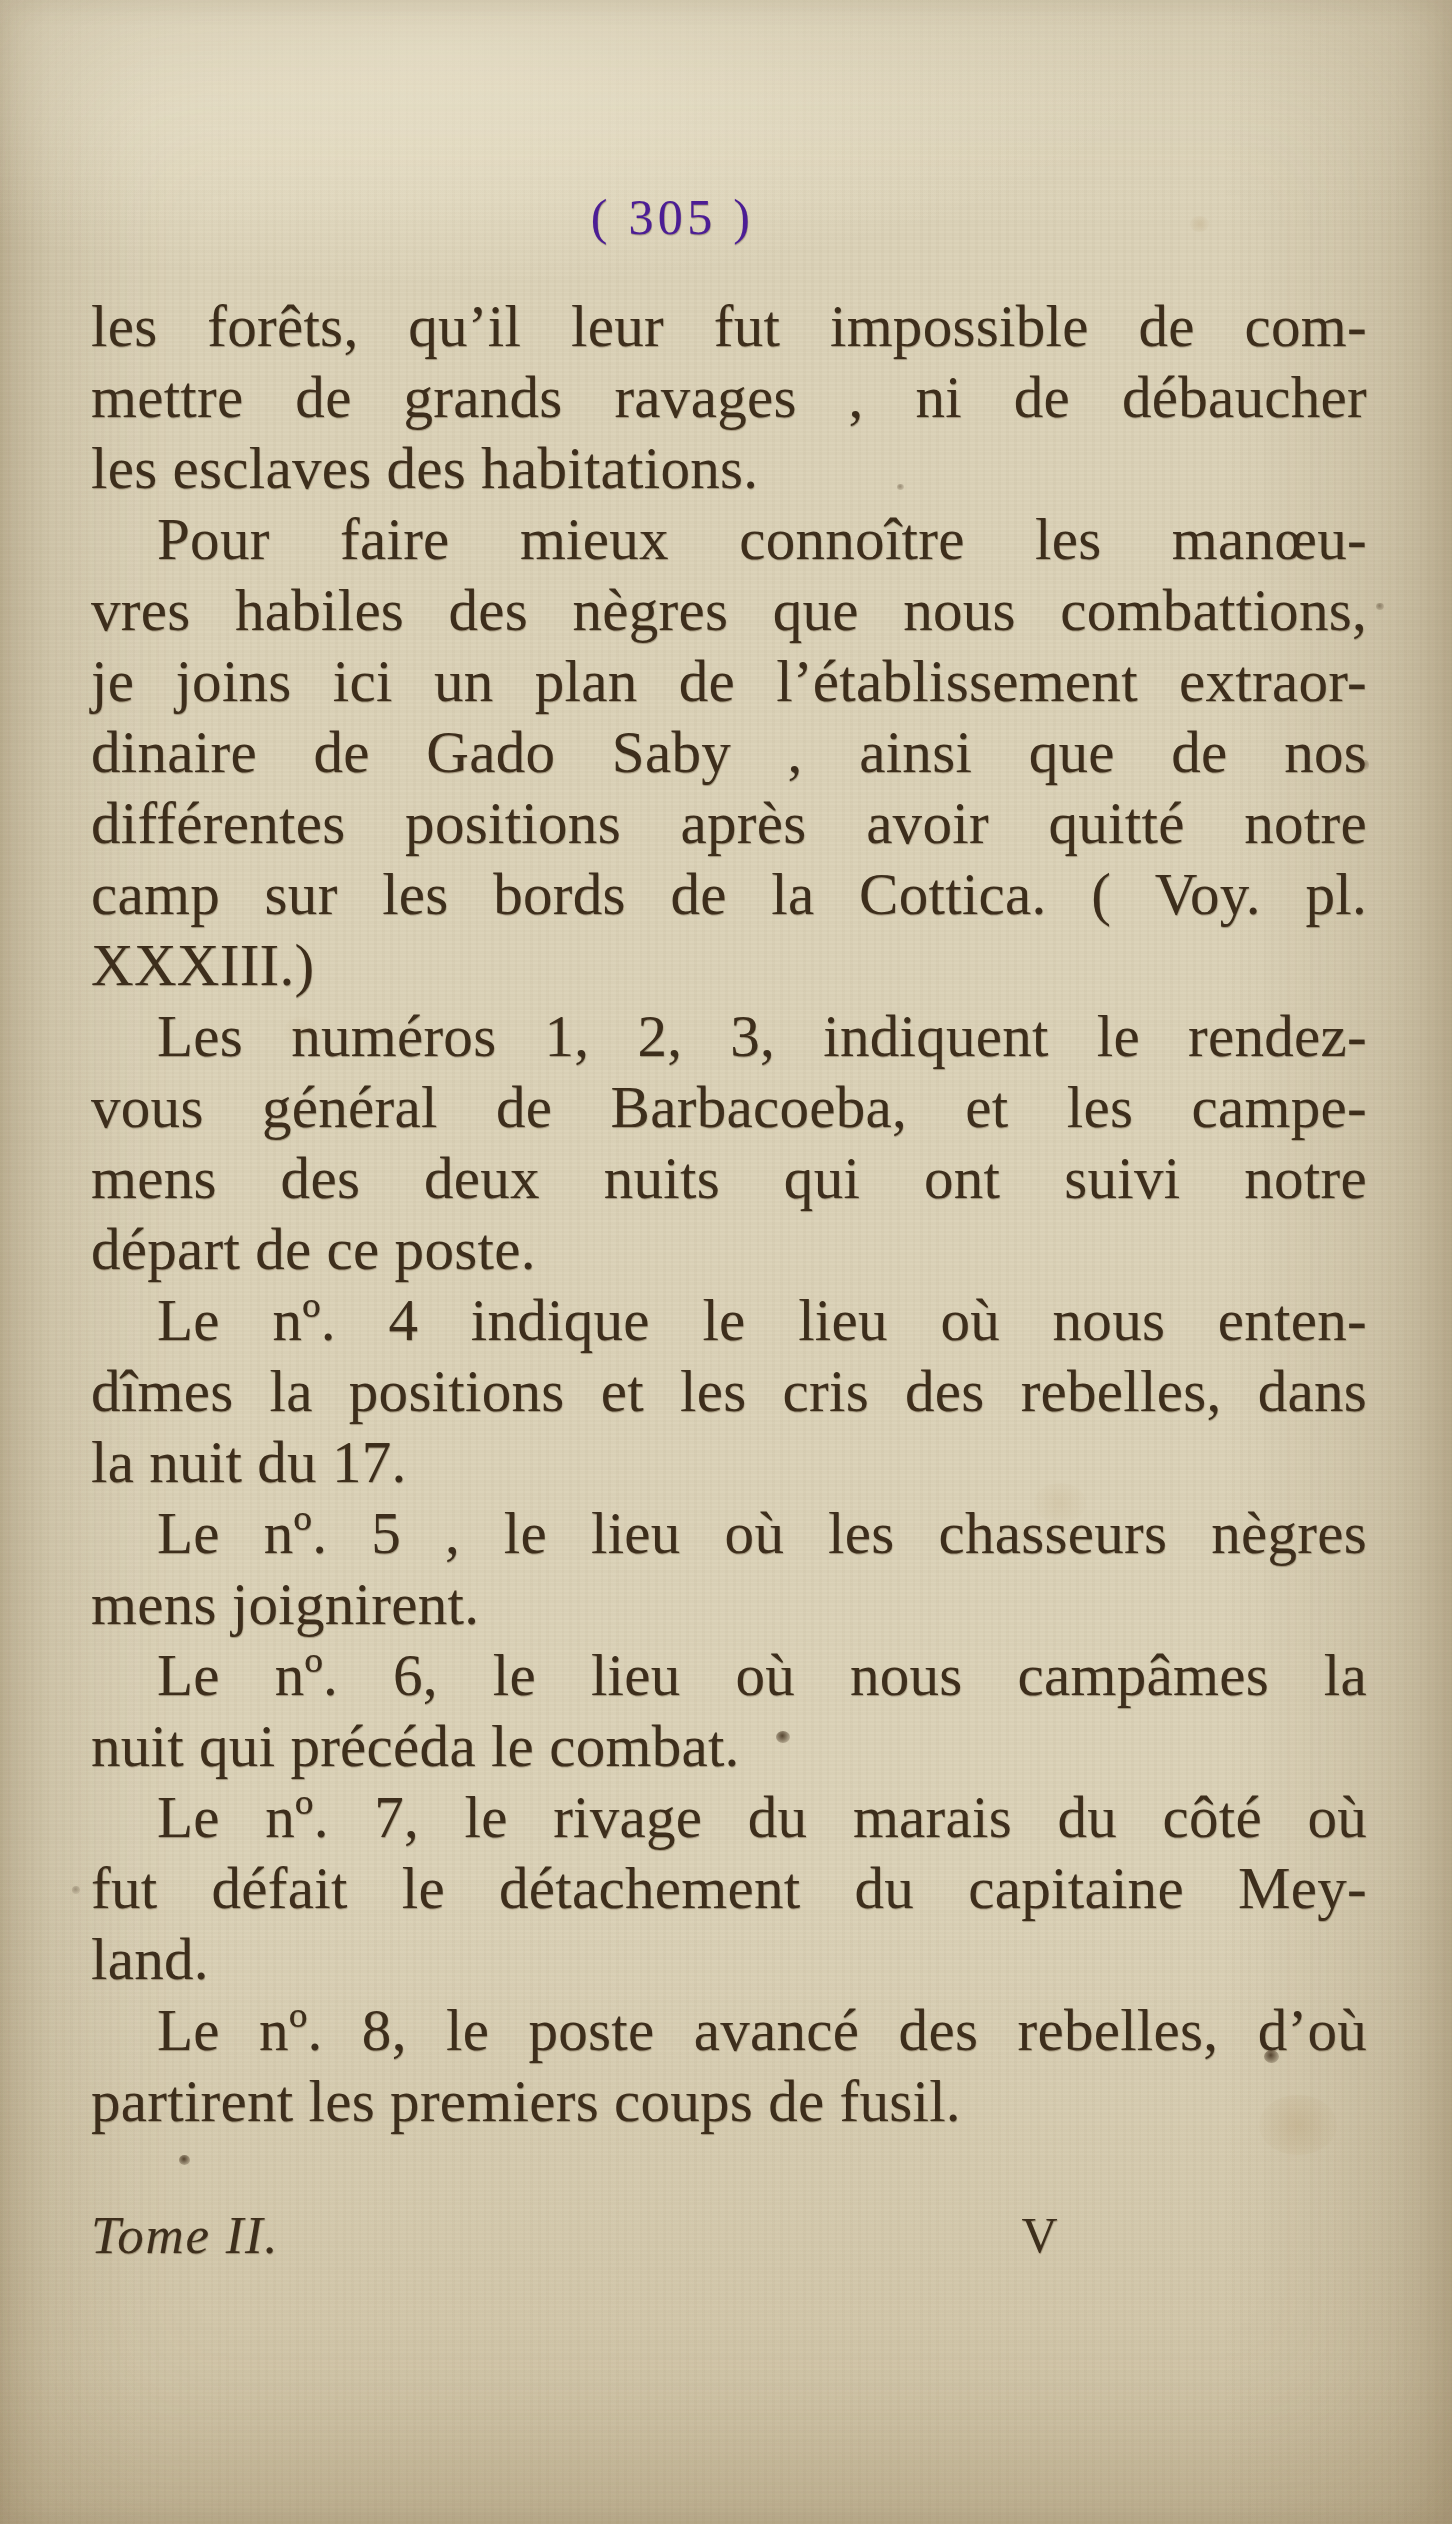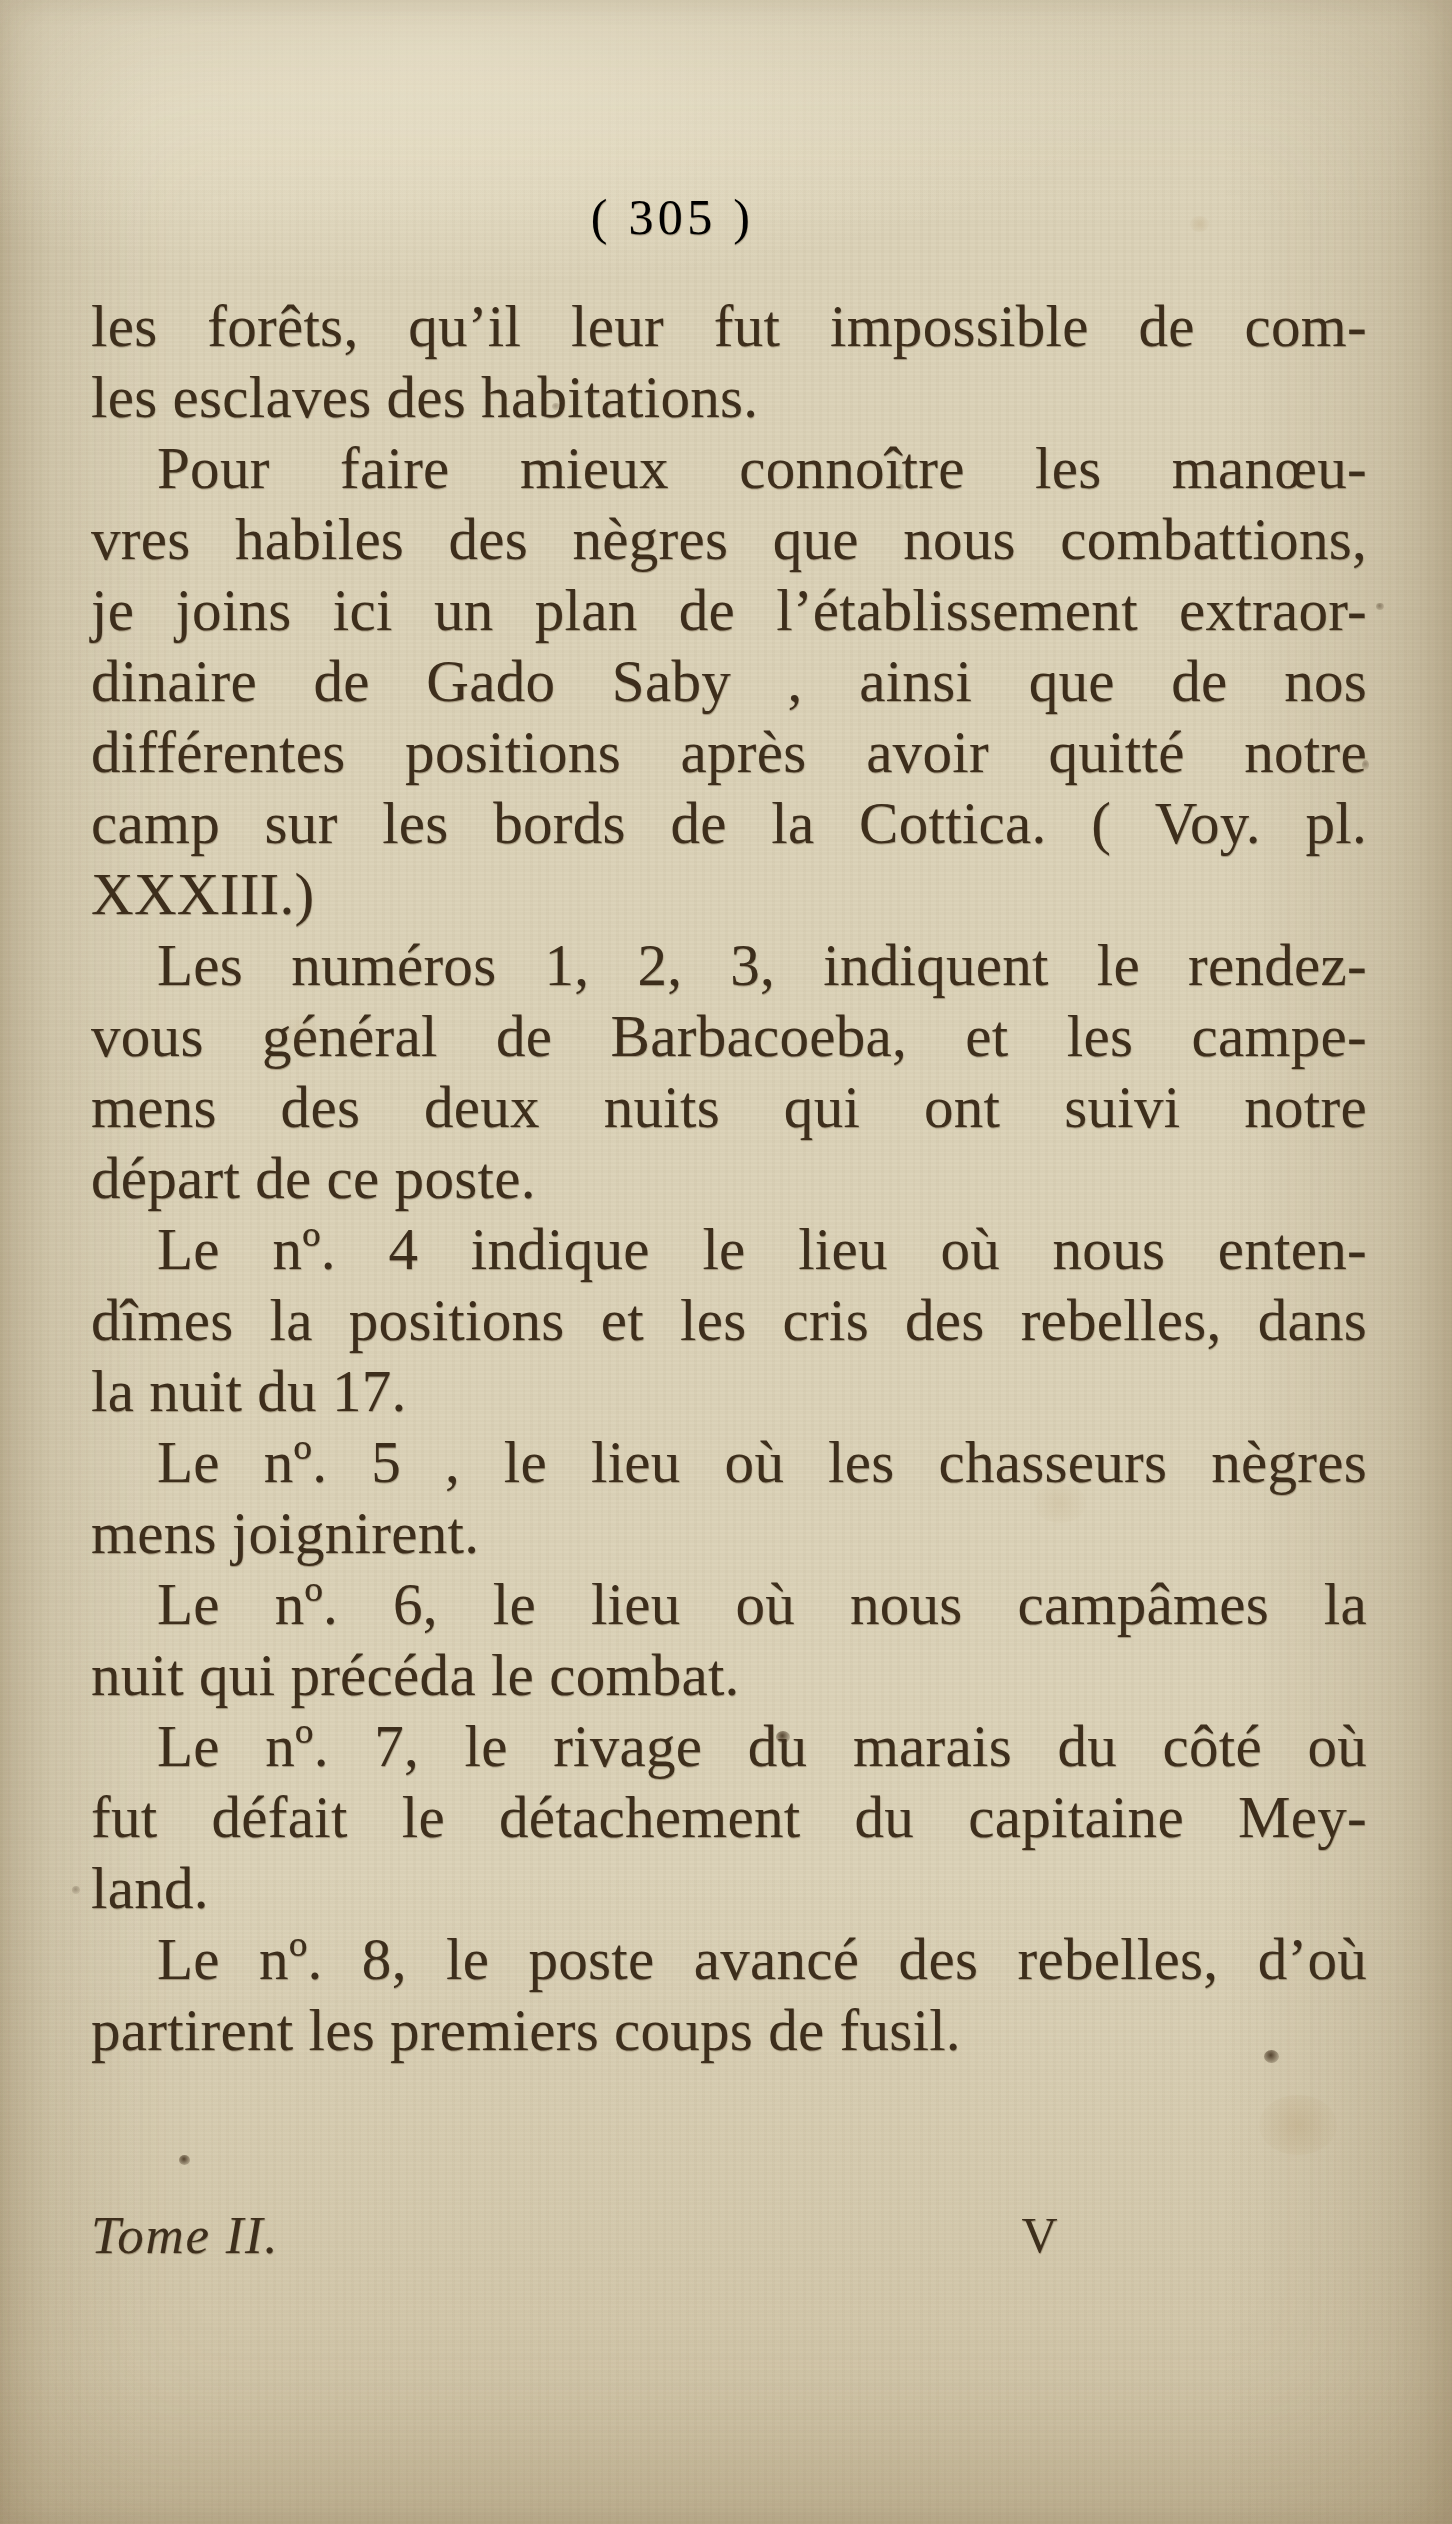--- a/index.html
+++ b/index.html
@@ -40,21 +40,21 @@
   #pagenum {
     position: absolute;
     top: 183px;
     left: 483px;
     width: 379px;
     height: 69px;
     line-height: 69px;
     text-align: center;
     font-size: 50px;
     letter-spacing: 4.3px;
-    color: #000000;
+    color: #4c1d95;
     text-shadow: 0.5px 0.5px 0.9px rgba(72,52,26,0.35);
   }
 
   #textblock {
     position: absolute;
     top: 291px;
     left: 91px;
     width: 1276px;
   }
   .line {
@@ -112,20 +112,21 @@
 </style>
 </head>
 <body>
 
 <div id="paper"></div>
 
 <div id="pagenum">( 305 )</div>
 
 <div id="textblock" class="ink">
     <div class="line"><span>les forêts, qu’il leur fut impossible de com-</span></div>
+    <div class="line"><span>mettre de grands ravages , ni de débaucher</span></div>
     <div class="line end"><span>les esclaves des habitations.</span></div>
     <div class="line indent"><span>Pour faire mieux connoître les manœu-</span></div>
     <div class="line"><span>vres habiles des nègres que nous combattions,</span></div>
     <div class="line"><span>je joins ici un plan de l’établissement extraor-</span></div>
     <div class="line"><span>dinaire de </span><span class="it">Gado Saby</span><span> , ainsi que de nos</span></div>
     <div class="line"><span>différentes positions après avoir quitté notre</span></div>
     <div class="line"><span>camp sur les bords de la Cottica. ( </span><span class="it">Voy. pl.</span></div>
     <div class="line end"><span>XXXIII.)</span></div>
     <div class="line indent"><span>Les numéros 1, 2, 3, indiquent le rendez-</span></div>
     <div class="line"><span>vous général de Barbacoeba, et les campe-</span></div>

